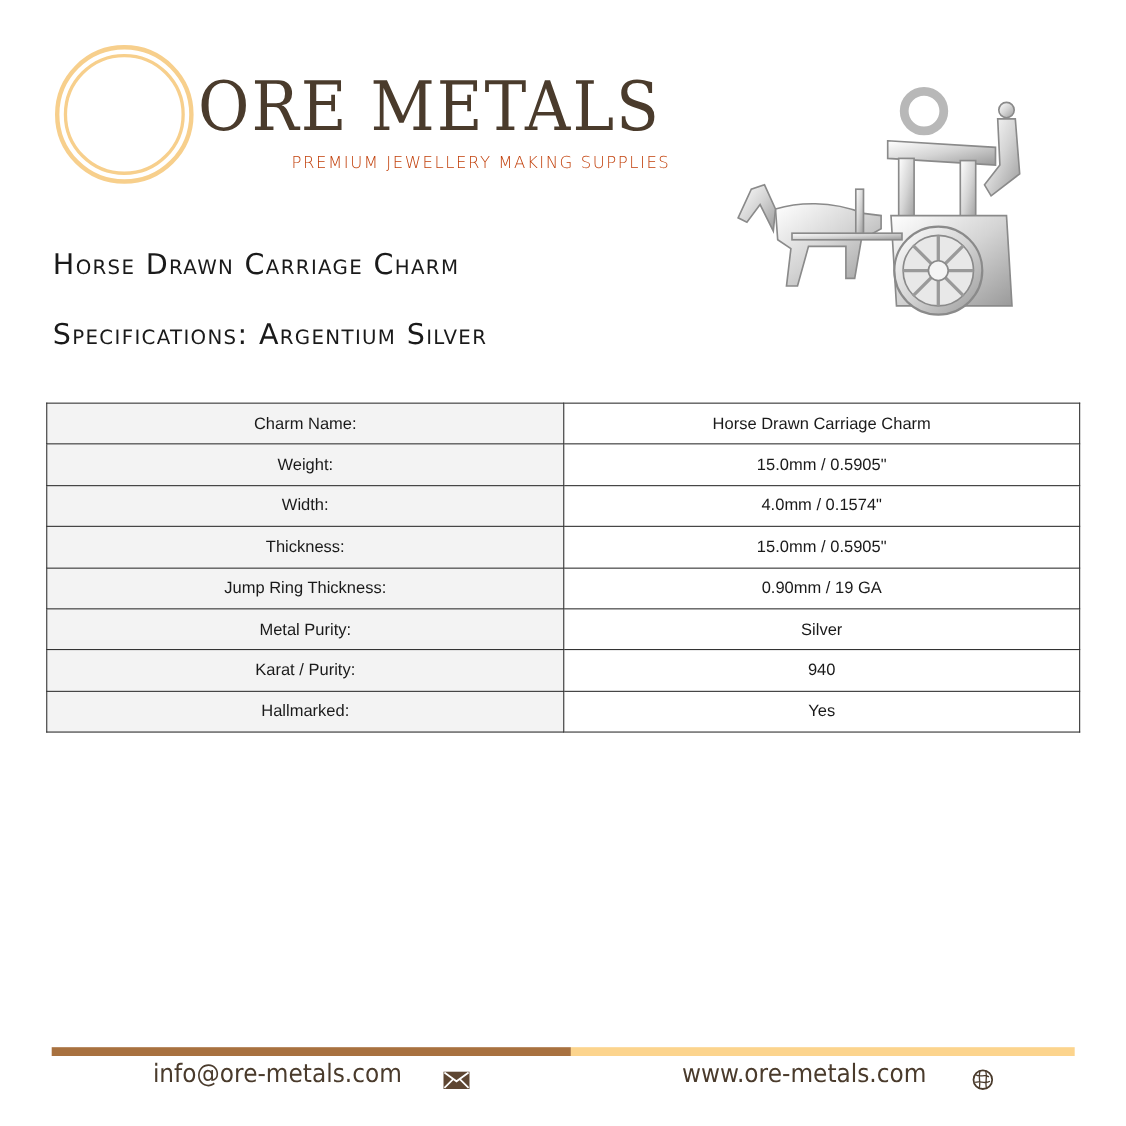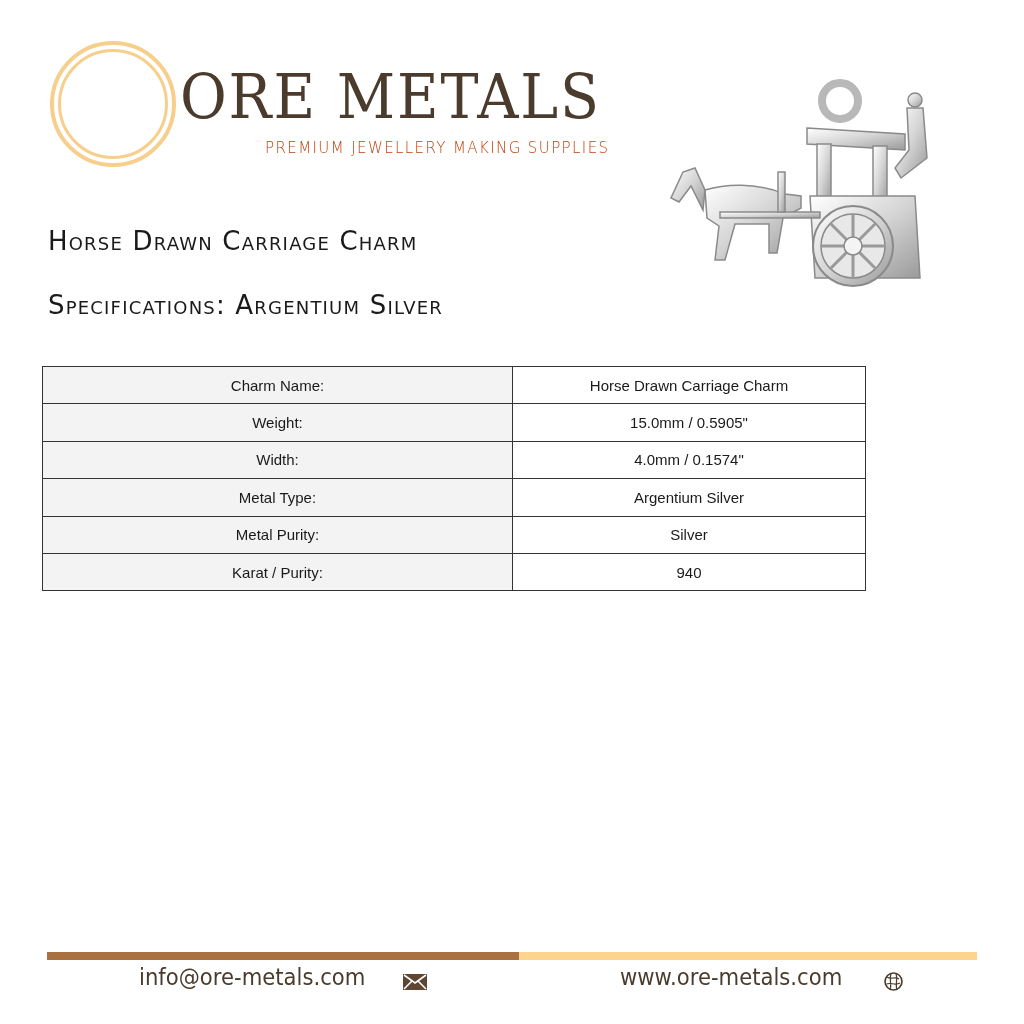--- a/index.html
+++ b/index.html
@@ -10,21 +10,21 @@
 
   .brand-name { position: absolute; left: 180px; top: 66px; font-family: "DejaVu Serif", serif; font-size: 62px; letter-spacing: 2px; color: #4a3b2c; font-weight: normal; line-height: 1; transform: scaleX(0.92); transform-origin: left top; white-space: nowrap; }
   .brand-tag { position: absolute; left: 232px; top: 139px; font-family: "DejaVu Sans", sans-serif; font-size: 15px; letter-spacing: 1.4px; color: #c2410c; white-space: nowrap; font-weight: 300; margin-left: 33px; }
 
   .title-line { position: absolute; left: 48px; font-family: "DejaVu Sans", sans-serif; color: #1a1a1a; font-variant: small-caps; font-size: 26px; letter-spacing: 1.2px; white-space: nowrap; line-height: 1; }
   .title-1 { top: 228px; }
   .title-2 { top: 292px; }
 
   .product-img { position: absolute; left: 665px; top: 78px; width: 280px; height: 222px; }
 
-  .spec-table { position: absolute; left: 42px; top: 366px; width: 824px; border-collapse: collapse; table-layout: fixed; }
+  .spec-table { position: absolute; left: 42px; top: 366px; width: 940px; border-collapse: collapse; table-layout: fixed; }
   .spec-table td { border: 1.5px solid #333; height: 36.4px; padding: 0; text-align: center; font-size: 15px; color: #1a1a1a; }
   .spec-table td.label { background: #f3f3f3; width: 469px; }
   .spec-table td.value { background: #ffffff; }
 
   .footer-bar { position: absolute; top: 952px; height: 8px; }
   .footer-bar.left { left: 47px; width: 472px; background: #a8713f; }
   .footer-bar.right { left: 519px; width: 458px; background: #fcd48d; }
 
   .footer-text { position: absolute; top: 964px; font-family: "DejaVu Sans", sans-serif; font-size: 23px; color: #4a3b2c; white-space: nowrap; transform: scaleX(0.92); transform-origin: left top; }
   .footer-email { left: 139px; }
@@ -92,30 +92,38 @@
       </tr>
     <tr>
         <td class="label">Weight:</td>
         <td class="value">15.0mm / 0.5905"</td>
       </tr>
     <tr>
         <td class="label">Width:</td>
         <td class="value">4.0mm / 0.1574"</td>
       </tr>
     <tr>
-        <td class="label">Metal Type:</td>
-        <td class="value">Argentium Silver</td>
+        <td class="label">Thickness:</td>
+        <td class="value">15.0mm / 0.5905"</td>
+      </tr>
+    <tr>
+        <td class="label">Jump Ring Thickness:</td>
+        <td class="value">0.90mm / 19 GA</td>
       </tr>
     <tr>
         <td class="label">Metal Purity:</td>
         <td class="value">Silver</td>
       </tr>
     <tr>
         <td class="label">Karat / Purity:</td>
         <td class="value">940</td>
+      </tr>
+    <tr>
+        <td class="label">Hallmarked:</td>
+        <td class="value">Yes</td>
       </tr>
   </tbody>
 </table>
 
 <div class="footer-bar left"></div>
 <div class="footer-bar right"></div>
 
 <div class="footer-text footer-email">info@ore-metals.com</div>
 <svg class="mail-icon" viewBox="0 0 24 16">
   <rect x="0" y="0" width="24" height="16" fill="#5e4632"></rect>

